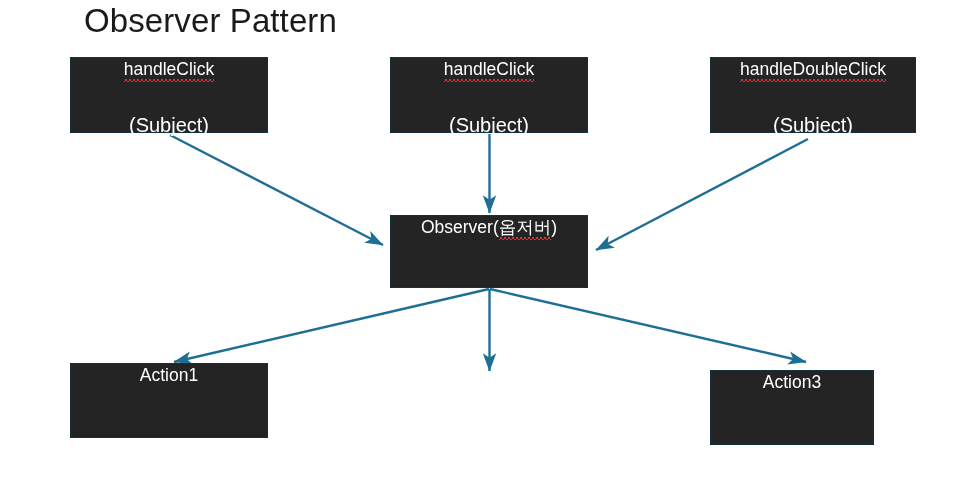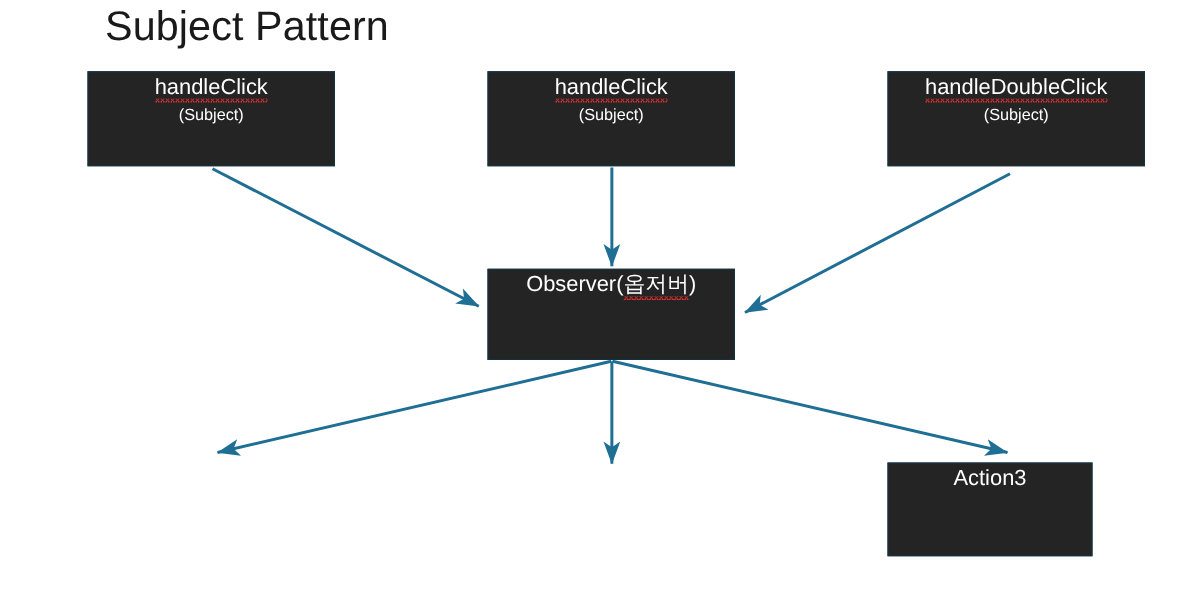--- a/index.html
+++ b/index.html
@@ -45,23 +45,24 @@
     color: #ffffff;
     text-align: center;
     z-index: 3;
   }
   .node .line1 {
     font-size: 17.5px;
     line-height: 22px;
     white-space: nowrap;
   }
   .node .line2 {
-    font-size: 13px;
+    font-size: 20px;
     line-height: 22px;
     white-space: nowrap;
+    margin-top: 33px;
   }
   
   .spell {
     position: relative;
     display: inline-block;
     padding-bottom: 1px;
   }
   .spell::after {
     content: "";
     position: absolute;
@@ -81,21 +82,21 @@
     top: 0;
     z-index: 1;
     pointer-events: none;
   }
 </style>
 </head>
 <body>
 
 <div id="canvas">
 
-  <div class="slide-title">Subject Pattern</div>
+  <div class="slide-title">Observer Pattern</div>
 
   <svg id="arrows" width="963" height="484">
     <defs>
       <marker id="ah" markerWidth="9" markerHeight="9" refX="7.4" refY="3.1" orient="auto" markerUnits="strokeWidth">
         <path d="M0,0.3 L7.6,3.1 L0,5.9 L1.9,3.1 Z" fill="#1f6e94"></path>
       </marker>
     </defs>
 
     <line x1="170" y1="135" x2="383" y2="245" stroke="#1f6e94" stroke-width="2.4" marker-end="url(#ah)"></line>
 
@@ -130,19 +131,22 @@
     </div>
     <div class="line2">(Subject)</div>
   </div>
 
   <div class="node" style="left:390px; top:215px; width:198px; height:73px;">
     <div class="line1">
       <span>Observer(</span><span class="spell">옵저버</span><span>)</span>
     </div>
   </div>
 
+  <div class="node" style="left:70px; top:363px; width:198px; height:75px;">
+    <div class="line1">Action1</div>
+  </div>
 
 
   <div class="node" style="left:710px; top:370px; width:164px; height:75px;">
     <div class="line1">Action3</div>
   </div>
 
 </div>
 
 </body></html>

